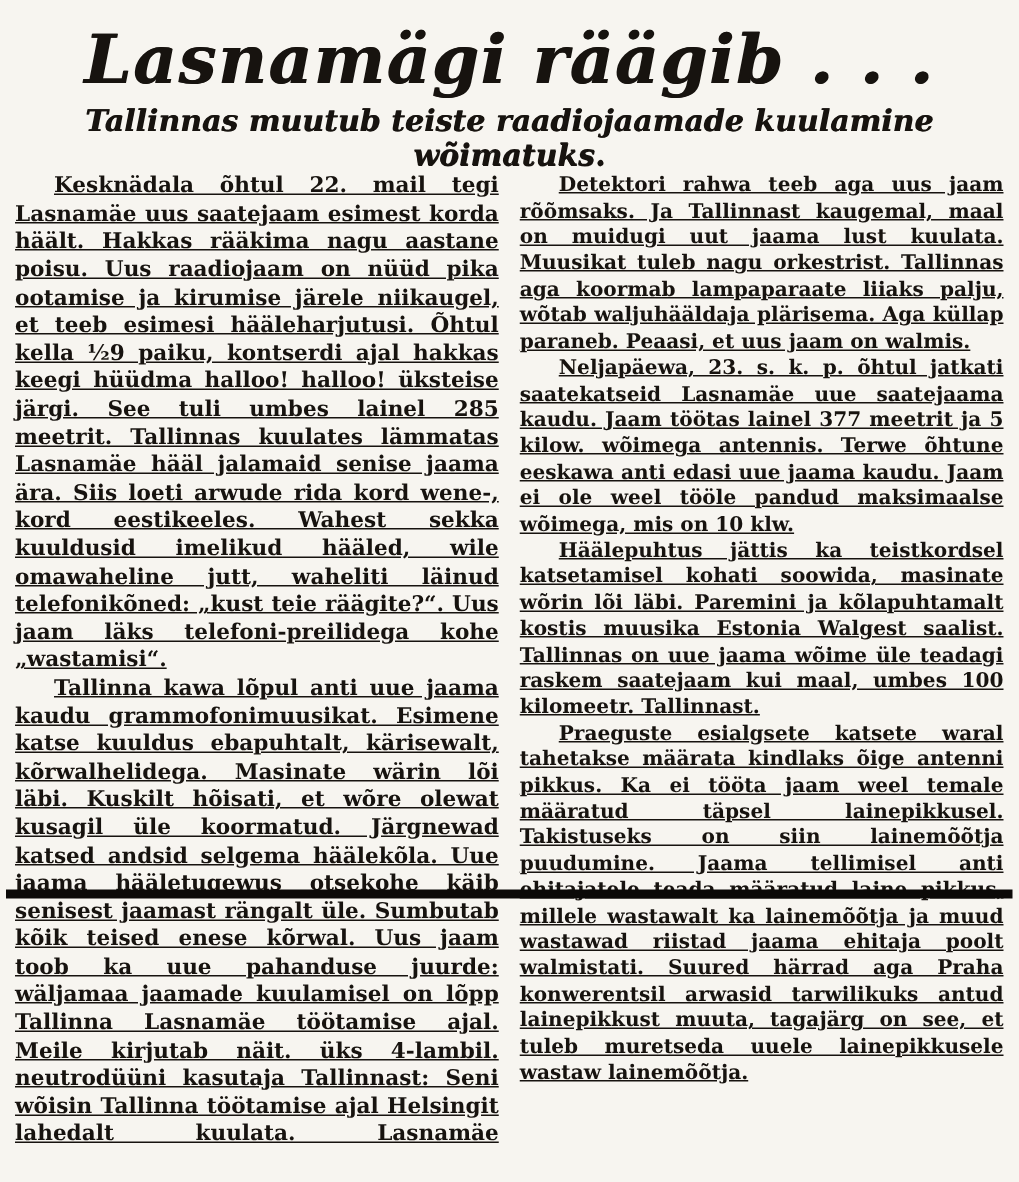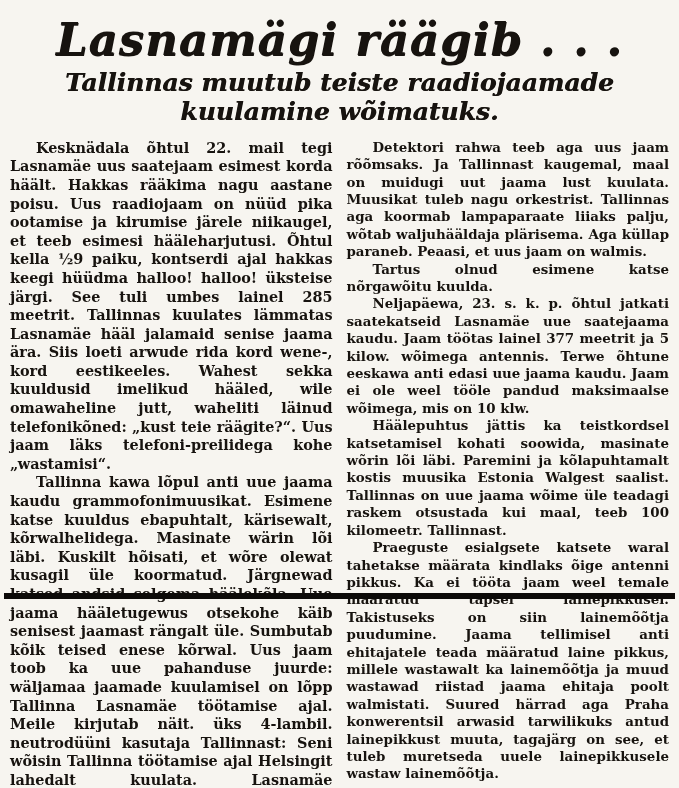--- a/index.html
+++ b/index.html
@@ -23,33 +23,33 @@
     font-size: 45px;
     line-height: 1.05;
     letter-spacing: 1px;
     margin-top: 6px;
     text-shadow: 0.6px 0.6px 0 #17130f;
   }
   .subhead {
     font-family: "DejaVu Serif", serif;
     font-style: italic;
     font-weight: bold;
-    font-size: 25px;
+    font-size: 20px;
     line-height: 1.15;
     max-width: 580px;
     margin: 6px auto 0 auto;
     text-shadow: 0.4px 0.4px 0 #17130f;
   }
   .columns {
     display: flex;
     gap: 14px;
-    margin-top: 12px;
     padding: 0 4px;
     height: 648px;
     overflow: hidden;
+    text-decoration: underline;
   }
   .col {
     flex: 1 1 50%;
     text-align: justify;
     font-weight: bold;
     hyphens: none;
   }
   .col-left  { font-size: 14.4px; line-height: 18.6px; }
   .col-right { font-size: 13.4px; line-height: 17.4px; }
   .col p { text-indent: 26px; margin: 0; }
@@ -74,23 +74,22 @@
 
   <div class="columns">
 
     <div class="col col-left">
       <p>Kesknädala õhtul 22. mail tegi Lasnamäe uus saatejaam esimest korda häält. Hakkas rääkima nagu aastane poisu. Uus raadiojaam on nüüd pika ootamise ja kirumise järele niikaugel, et teeb esimesi hääleharjutusi. Õhtul kella ½9 paiku, kontserdi ajal hakkas keegi hüüdma halloo! halloo! üksteise järgi. See tuli umbes lainel 285 meetrit. Tallinnas kuulates lämmatas Lasnamäe hääl jalamaid senise jaama ära. Siis loeti arwude rida kord wene-, kord eestikeeles. Wahest sekka kuuldusid imelikud hääled, wile omawaheline jutt, waheliti läinud telefonikõned: „kust teie räägite?“. Uus jaam läks telefoni-preilidega kohe „wastamisi“.</p>
       <p>Tallinna kawa lõpul anti uue jaama kaudu grammofonimuusikat. Esimene katse kuuldus ebapuhtalt, kärisewalt, kõrwalhelidega. Masinate wärin lõi läbi. Kuskilt hõisati, et wõre olewat kusagil üle koormatud. Järgnewad katsed andsid selgema häälekõla. Uue jaama hääletugewus otsekohe käib senisest jaamast rängalt üle. Sumbutab kõik teised enese kõrwal. Uus jaam toob ka uue pahanduse juurde: wäljamaa jaamade kuulamisel on lõpp Tallinna Lasnamäe töötamise ajal. Meile kirjutab näit. üks 4-lambil. neutrodüüni kasutaja Tallinnast: Seni wõisin Tallinna töötamise ajal Helsingit lahedalt kuulata. Lasnamäe katsetamise ajal kadus aga Helsingi jäljetult. Lasnamäge kuulates peab wastuwõtjat kondensaatorite abil tugewasti sumbutama. Kondensaatorite mahtuwust suurendades satub wastuwõtja mõne wöö-</p>
     </div>
 
     <div class="col col-right">
       <p>Detektori rahwa teeb aga uus jaam rõõmsaks. Ja Tallinnast kaugemal, maal on muidugi uut jaama lust kuulata. Muusikat tuleb nagu orkestrist. Tallinnas aga koormab lampaparaate liiaks palju, wõtab waljuhääldaja plärisema. Aga küllap paraneb. Peaasi, et uus jaam on walmis.</p>
-      <p>Tartus olnud esimene katse nõrgawõitu kuulda.</p>
       <p>Neljapäewa, 23. s. k. p. õhtul jatkati saatekatseid Lasnamäe uue saatejaama kaudu. Jaam töötas lainel 377 meetrit ja 5 kilow. wõimega antennis. Terwe õhtune eeskawa anti edasi uue jaama kaudu. Jaam ei ole weel tööle pandud maksimaalse wõimega, mis on 10 klw.</p>
-      <p>Häälepuhtus jättis ka teistkordsel katsetamisel kohati soowida, masinate wõrin lõi läbi. Paremini ja kõlapuhtamalt kostis muusika Estonia Walgest saalist. Tallinnas on uue jaama wõime üle teadagi raskem otsustada kui maal, teeb 100 kilomeetr. Tallinnast.</p>
+      <p>Häälepuhtus jättis ka teistkordsel katsetamisel kohati soowida, masinate wõrin lõi läbi. Paremini ja kõlapuhtamalt kostis muusika Estonia Walgest saalist. Tallinnas on uue jaama wõime üle teadagi raskem saatejaam kui maal, umbes 100 kilomeetr. Tallinnast.</p>
       <p>Praeguste esialgsete katsete waral tahetakse määrata kindlaks õige antenni pikkus. Ka ei tööta jaam weel temale määratud täpsel lainepikkusel. Takistuseks on siin lainemõõtja puudumine. Jaama tellimisel anti ehitajatele teada määratud laine pikkus, millele wastawalt ka lainemõõtja ja muud wastawad riistad jaama ehitaja poolt walmistati. Suured härrad aga Praha konwerentsil arwasid tarwilikuks antud lainepikkust muuta, tagajärg on see, et tuleb muretseda uuele lainepikkusele wastaw lainemõõtja.</p>
 
     </div>
 
   </div>
 
   <div class="bottom-rule"></div>
 
 </div>
 

